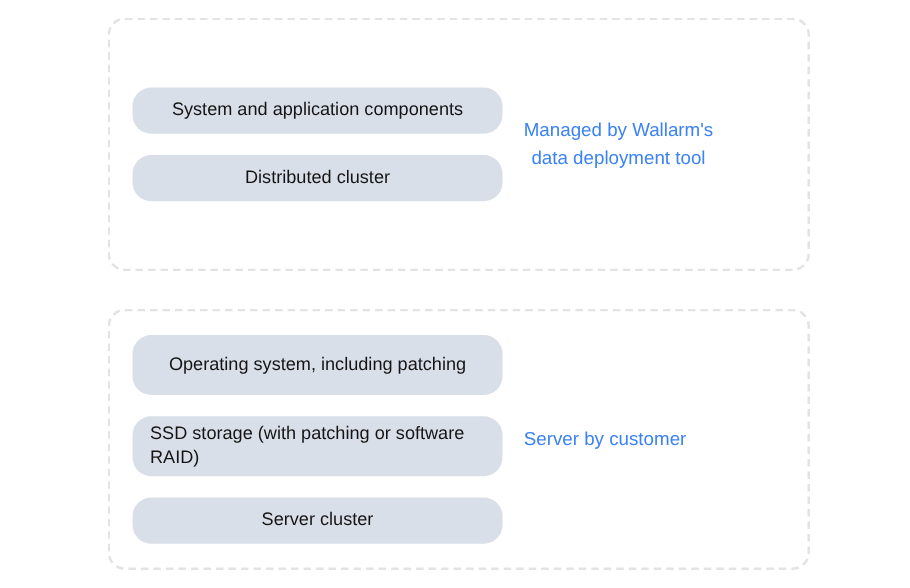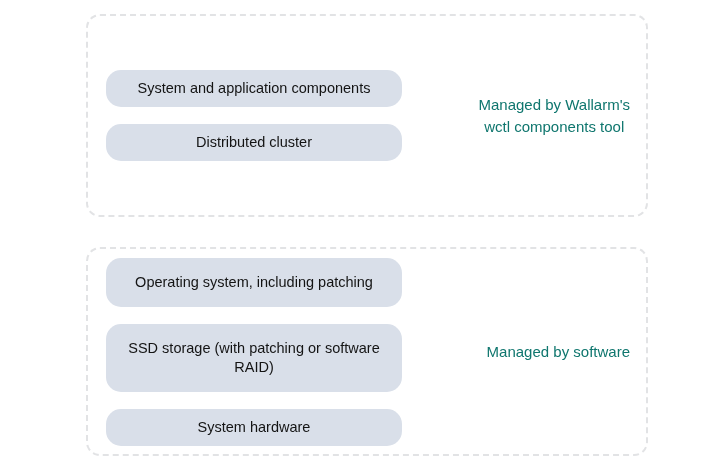--- a/index.html
+++ b/index.html
@@ -55,40 +55,39 @@
   }
 
   .layer-pill {
     width: 296px;
     box-sizing: border-box;
     background: #d9dfe9;
     border-radius: 15px;
     color: #141414;
     font-size: 14.5px;
     line-height: 19px;
-    text-align: center;
     display: flex;
     align-items: center;
     justify-content: center;
     padding: 9px 14px;
     min-height: 37px;
   }
 
   .layer-pill.two-line {
     min-height: 48px;
-    padding: 15px 14px;
+    padding: 5px 14px;
   }
 
   .zone-caption {
     flex: 1;
     display: flex;
     align-items: center;
-    justify-content: flex-end;
+    justify-content: flex-start;
     text-align: center;
-    color: #0f766e;
+    color: #3b82f6;
     font-size: 15px;
     line-height: 22px;
     padding: 0 16px;
     box-sizing: border-box;
   }
 
   .zone-caption .caption-line {
     display: block;
   }
 </style>
@@ -102,43 +101,43 @@
       <div class="layer-pill">
         <span>System and application components</span>
       </div>
       <div class="layer-pill">
         <span>Distributed cluster</span>
       </div>
     </div>
     <div class="zone-caption">
       <div>
         <span class="caption-line">Managed by Wallarm's</span>
-        <span class="caption-line">wctl components tool</span>
+        <span class="caption-line">data deployment tool</span>
       </div>
     </div>
   </div>
 
   <div class="zone zone-bottom">
     <div class="zone-layers">
       <div class="layer-pill two-line">
         <span>
           <span class="caption-line">Operating system, including</span>
           <span class="caption-line">patching</span>
         </span>
       </div>
       <div class="layer-pill two-line">
         <span>
           <span class="caption-line">SSD storage (with patching or</span>
           <span class="caption-line">software RAID)</span>
         </span>
       </div>
       <div class="layer-pill">
-        <span>System hardware</span>
+        <span>Server cluster</span>
       </div>
     </div>
     <div class="zone-caption">
       <div>
-        <span class="caption-line">Managed by software</span>
+        <span class="caption-line">Server by customer</span>
       </div>
     </div>
   </div>
 
 </div>
 
 </body></html>

